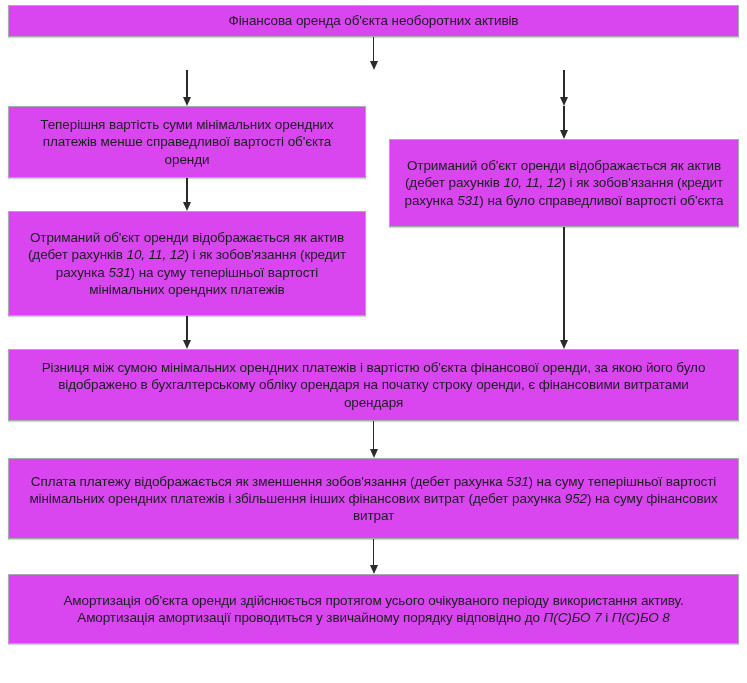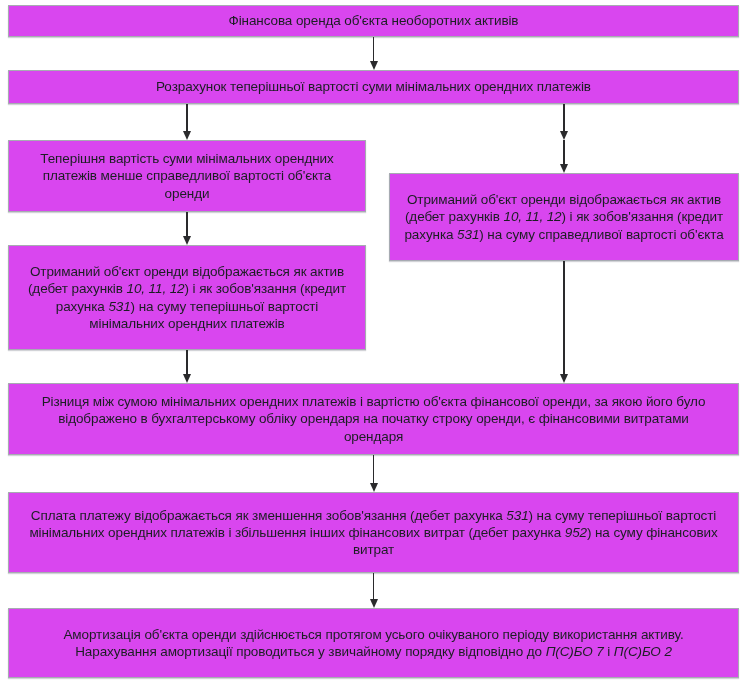--- a/index.html
+++ b/index.html
@@ -62,23 +62,20 @@
     <div class="txt"><span>Фінансова оренда об'єкта необоротних активів</span></div>
   </div>
 
   <div class="conn c1">
     <div class="arrow">
       <span class="shaft"></span>
         <span class="head"></span>
     </div>
   </div>
 
-  <div class="box b2">
-    <div class="txt"><span>Розрахунок теперішньої вартості суми мінімальних орендних платежів</span></div>
-  </div>
 
   <div class="two-col">
 
     <div class="col col-l">
       <div class="conn c2">
         <div class="arrow">
           <span class="shaft"></span>
             <span class="head"></span>
         </div>
       </div>
@@ -109,21 +106,21 @@
             <span class="head"></span>
         </div>
       </div>
       <div class="conn c3">
         <div class="arrow">
           <span class="shaft"></span>
             <span class="head"></span>
         </div>
       </div>
       <div class="box recog">
-        <div class="txt"><span>Отриманий об'єкт оренди відображається як актив (дебет рахунків </span><span style="font-style: italic;">10, 11, 12</span><span>) і як зобов'язання (кредит рахунка </span><span style="font-style: italic;">531</span><span>) на суму справедливої вартості об'єкта</span></div>
+        <div class="txt"><span>Отриманий об'єкт оренди відображається як актив (дебет рахунків </span><span style="font-style: italic;">10, 11, 12</span><span>) і як зобов'язання (кредит рахунка </span><span style="font-style: italic;">531</span><span>) на було справедливої вартості об'єкта</span></div>
       </div>
       <div class="conn c4">
         <div class="arrow">
           <span class="shaft"></span>
             <span class="head"></span>
         </div>
       </div>
     </div>
 
   </div>
@@ -144,16 +141,16 @@
   </div>
 
   <div class="conn c6">
     <div class="arrow">
       <span class="shaft"></span>
         <span class="head"></span>
     </div>
   </div>
 
   <div class="box b7">
-    <div class="txt"><span>Амортизація об'єкта оренди здійснюється протягом усього очікуваного періоду використання активу.</span><br><span>Нарахування амортизації проводиться у звичайному порядку відповідно до </span><span style="font-style: italic; text-align: right;">П(С)БО 7</span><span> і </span><span style="font-style: italic;">П(С)БО 2</span></div>
+    <div class="txt"><span>Амортизація об'єкта оренди здійснюється протягом усього очікуваного періоду використання активу.</span><br><span>Амортизація амортизації проводиться у звичайному порядку відповідно до </span><span style="font-style: italic; text-align: right;">П(С)БО 7</span><span> і </span><span style="font-style: italic;">П(С)БО 8</span></div>
   </div>
 
 </div>
 
 </body></html>

